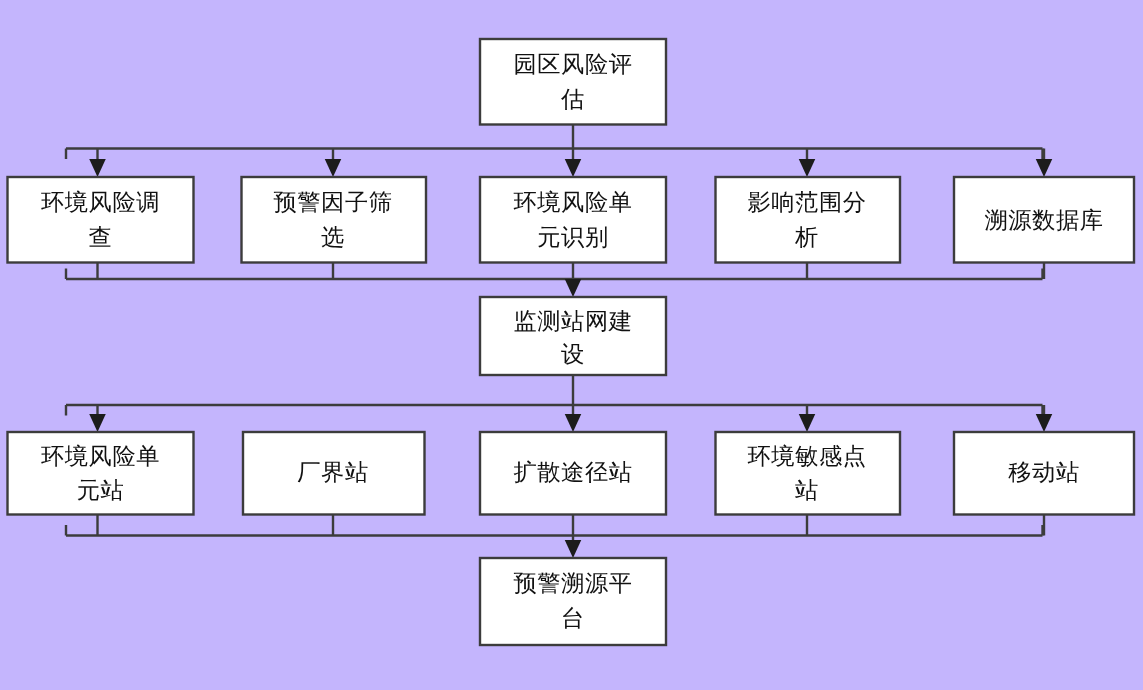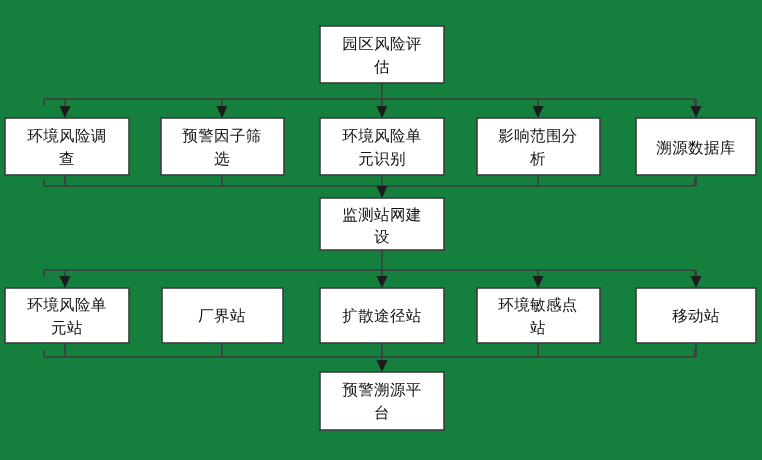--- a/index.html
+++ b/index.html
@@ -10,21 +10,21 @@
   body {
     width: 762px;
     height: 460px;
     font-family: "DejaVu Sans", "Liberation Sans", sans-serif;
     overflow: hidden;
   }
   #diagram-root {
     position: relative;
     width: 762px;
     height: 460px;
-    background: #15803d;
+    background: #c4b5fd;
   }
   svg.flow-svg {
     position: absolute;
     left: 0;
     top: 0;
     width: 762px;
     height: 460px;
   }
   .node-box {
     fill: #ffffff;

